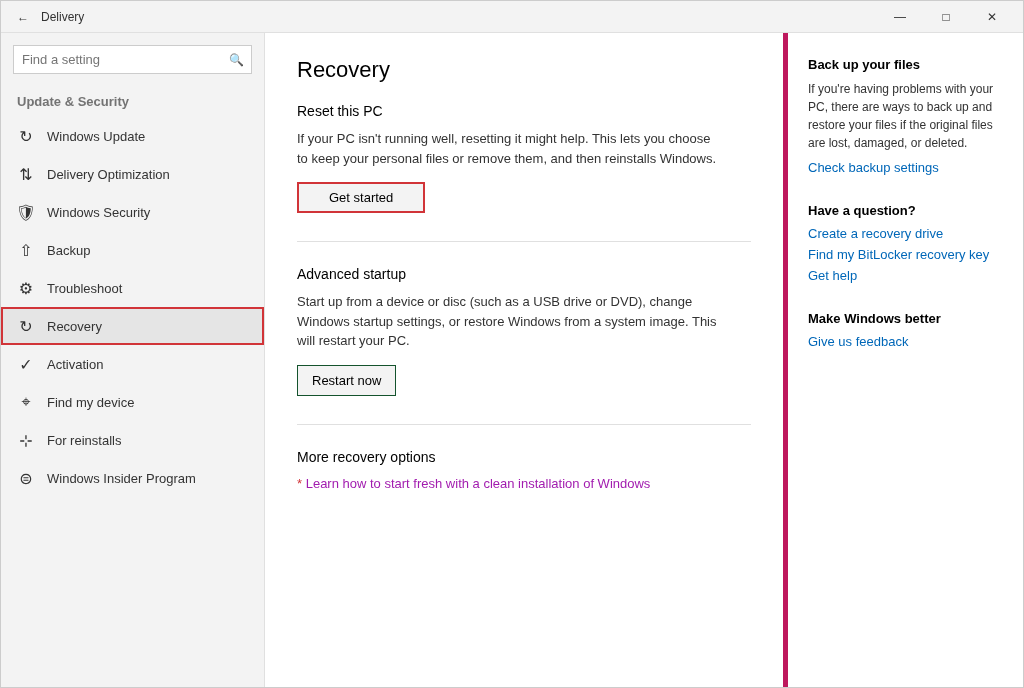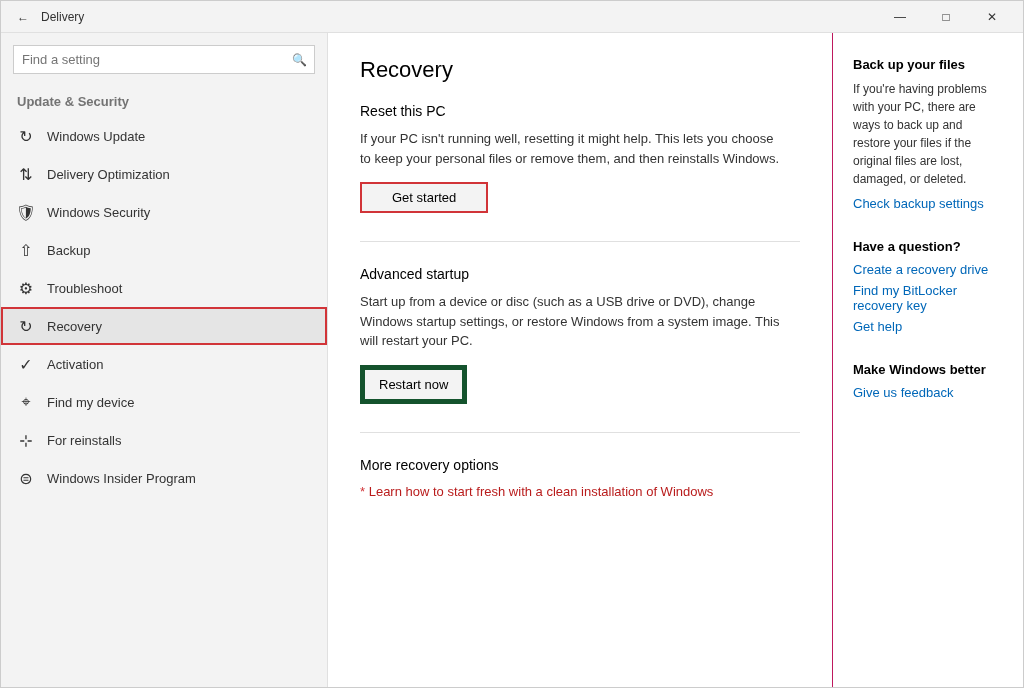--- a/index.html
+++ b/index.html
@@ -4,43 +4,43 @@
   <style>
     * { box-sizing: border-box; margin: 0; padding: 0; }
     body { font-family: 'Segoe UI', sans-serif; background: #f3f3f3; font-size: 14px; color: #000; overflow: hidden; }
     .window { width: 1024px; height: 688px; background: #fff; display: flex; flex-direction: column; border: 1px solid #ccc; }
     .titlebar { height: 32px; background: #f3f3f3; display: flex; align-items: center; padding: 0 8px; border-bottom: 1px solid #e0e0e0; }
     .titlebar-back { width: 28px; height: 28px; display: flex; align-items: center; justify-content: center; cursor: pointer; font-size: 12px; color: #333; }
     .titlebar-title { flex: 1; font-size: 12px; color: #333; padding-left: 4px; }
     .titlebar-controls { display: flex; gap: 0; }
     .titlebar-btn { width: 46px; height: 32px; display: flex; align-items: center; justify-content: center; cursor: pointer; font-size: 12px; color: #333; }
     .main { display: flex; flex: 1; overflow: hidden; }
-    .sidebar { width: 327px; background: #f3f3f3; border-right: 1px solid #e0e0e0; padding: 8px 0; overflow-y: auto; flex-shrink: 0; }
+    .sidebar { width: 264px; background: #f3f3f3; border-right: 1px solid #e0e0e0; padding: 8px 0; overflow-y: auto; flex-shrink: 0; }
     .sidebar-search { margin: 4px 12px 12px 12px; }
     .sidebar-search input { width: 100%; border: 1px solid #ccc; padding: 6px 28px 6px 8px; font-size: 13px; background: #fff; outline: none; }
     .sidebar-search-wrap { position: relative; }
     .sidebar-search-icon { position: absolute; right: 8px; top: 50%; transform: translateY(-50%); font-size: 12px; color: #555; }
     .sidebar-section-title { font-size: 13px; font-weight: 700; padding: 8px 16px 8px 16px; color: #737373; }
     .sidebar-item { display: flex; align-items: center; padding: 10px 16px; cursor: pointer; font-size: 13px; color: #333; gap: 12px; }
     .sidebar-item.active { background: #e5e5e5; border-left: 3px solid #0078d4; padding-left: 13px; }
     .sidebar-item .icon { width: 18px; height: 18px; display: flex; align-items: center; justify-content: center; font-size: 16px; flex-shrink: 0; }
     .content { flex: 1; padding: 24px 32px; overflow-y: auto; background: #fff; }
     .content-title { font-size: 22px; font-weight: 300; margin-bottom: 20px; }
     .section { margin-bottom: 28px; }
     .section-title { font-size: 14px; font-weight: 400; margin-bottom: 10px; }
     .section-desc { font-size: 13px; color: #333; line-height: 1.5; margin-bottom: 14px; max-width: 420px; }
-    .btn { border: 5px solid #14532d; background: #f3f3f3; padding: 7px 14px; font-size: 13px; cursor: pointer; color: #000; }
+    .btn { border: 1px solid #14532d; background: #f3f3f3; padding: 7px 14px; font-size: 13px; cursor: pointer; color: #000; }
     .btn-get-started { border: 2px solid #d13438; background: #f3f3f3; padding: 6px 30px; font-size: 13px; cursor: pointer; color: #000; }
     .divider { border-top: 1px solid #e0e0e0; margin: 0 0 24px 0; }
-    .right-panel { width: 191px; padding: 24px 20px; flex-shrink: 0; border-left: 1px solid #be185d; }
+    .right-panel { width: 240px; padding: 24px 20px; flex-shrink: 0; border-left: 5px solid #be185d; }
     .right-section { margin-bottom: 28px; }
     .right-title { font-size: 13px; font-weight: 600; margin-bottom: 8px; }
     .right-desc { font-size: 12px; color: #333; line-height: 1.5; margin-bottom: 8px; }
     .link { color: #0067b8; font-size: 13px; cursor: pointer; text-decoration: none; display: block; margin-bottom: 6px; }
-    .more-link { color: #b91c1c; font-size: 13px; cursor: pointer; }
+    .more-link { color: #a21caf; font-size: 13px; cursor: pointer; }
     .more-link::before { content: '* '; color: #d13438; }
   </style>
 </head>
 <body>
 
 <div class="window">
 
   <div class="titlebar">
     <div class="titlebar-back">←</div>
     <div class="titlebar-title">Delivery</div>

